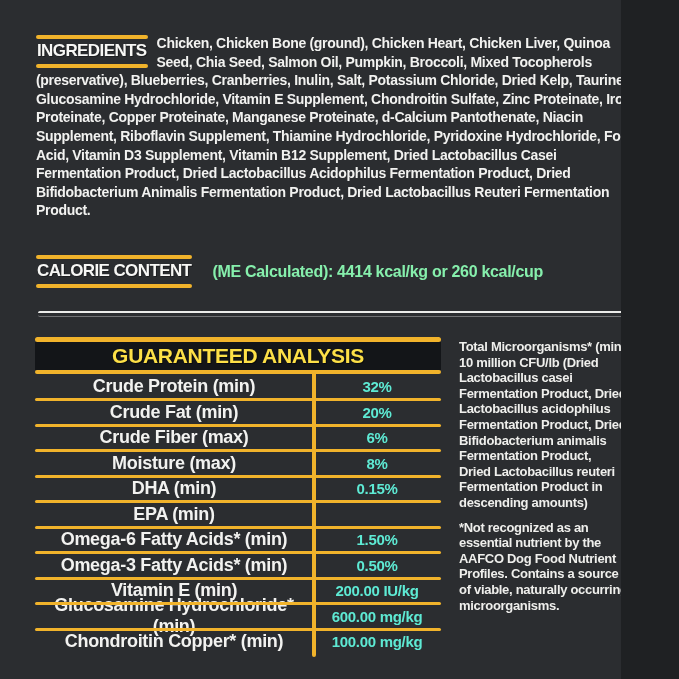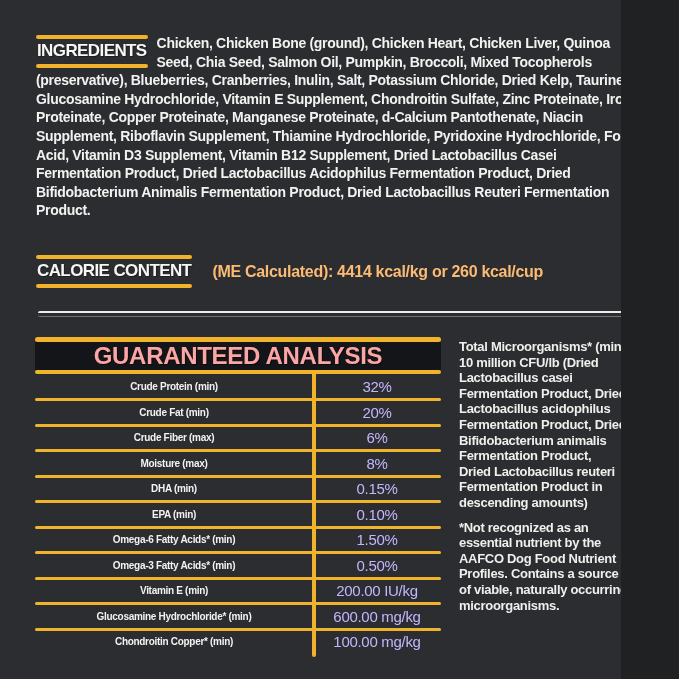--- a/index.html
+++ b/index.html
@@ -38,59 +38,59 @@
     line-height:17.6px; color:#f2f2f0;
   }
 
   
   .calorie-section {
     position:absolute; left:36px; top:255px;
     display:flex; align-items:center; gap:20px;
   }
   .calorie-text {
     font-size:16px; font-weight:bold; letter-spacing:-0.3px;
-    color:#fdba74; white-space:nowrap;
+    color:#86efac; white-space:nowrap;
   }
 
   
   .white-rule {
     position:absolute; left:38px; top:311px; width:602px; height:6px;
     border-top:2px solid #ececea;
     border-bottom:1px solid rgba(200,200,200,0.45);
     border-radius:2px;
   }
 
   
   .ga-table { position:absolute; left:35px; top:337px; width:406px; }
   .ga-line { height:5px; background:#f1b32b; border-radius:2.5px; }
   .ga-line.thin { height:4px; }
   .ga-header {
     height:28px; background:#131518;
     display:flex; align-items:center; justify-content:center;
   }
   .ga-header span {
-    font-size:24px; font-weight:bold; letter-spacing:-0.3px;
-    color:#fca5a5; text-shadow:1px 1px 0 rgba(0,0,0,0.5);
+    font-size:21px; font-weight:bold; letter-spacing:-0.3px;
+    color:#fde047; text-shadow:1px 1px 0 rgba(0,0,0,0.5);
     white-space:nowrap;
   }
   .ga-rows { position:relative; }
   .ga-row {
     display:flex; height:25.5px; align-items:center; position:relative;
   }
   .ga-row + .ga-row::before {
     content:""; position:absolute; left:0; right:0; top:-1.5px; height:3px;
     background:#f1b32b; border-radius:1.5px;
   }
   .ga-label {
     width:278px; text-align:center;
-    font-size:10px; font-weight:bold; letter-spacing:-0.3px; color:#f2f2f0;
+    font-size:18px; font-weight:bold; letter-spacing:-0.3px; color:#f2f2f0;
   }
   .ga-value {
     flex:1; text-align:center;
-    font-size:15px; font-weight:normal; letter-spacing:-0.3px; color:#c4b5fd;
+    font-size:15px; font-weight:bold; letter-spacing:-0.3px; color:#5eead4;
   }
   .ga-divider {
     position:absolute; left:277px; top:-4px; bottom:-2px; width:4px;
     background:#f1b32b; border-radius:2px; z-index:2;
   }
 
   
   .side-notes {
     position:absolute; left:459px; top:339px; width:190px;
   }
@@ -148,21 +148,20 @@
         <div class="ga-row">
           <span class="ga-label">Moisture (max)</span>
           <span class="ga-value">8%</span>
         </div>
         <div class="ga-row">
           <span class="ga-label">DHA (min)</span>
           <span class="ga-value">0.15%</span>
         </div>
         <div class="ga-row">
           <span class="ga-label">EPA (min)</span>
-          <span class="ga-value">0.10%</span>
         </div>
         <div class="ga-row">
           <span class="ga-label">Omega-6 Fatty Acids* (min)</span>
           <span class="ga-value">1.50%</span>
         </div>
         <div class="ga-row">
           <span class="ga-label">Omega-3 Fatty Acids* (min)</span>
           <span class="ga-value">0.50%</span>
         </div>
         <div class="ga-row">

